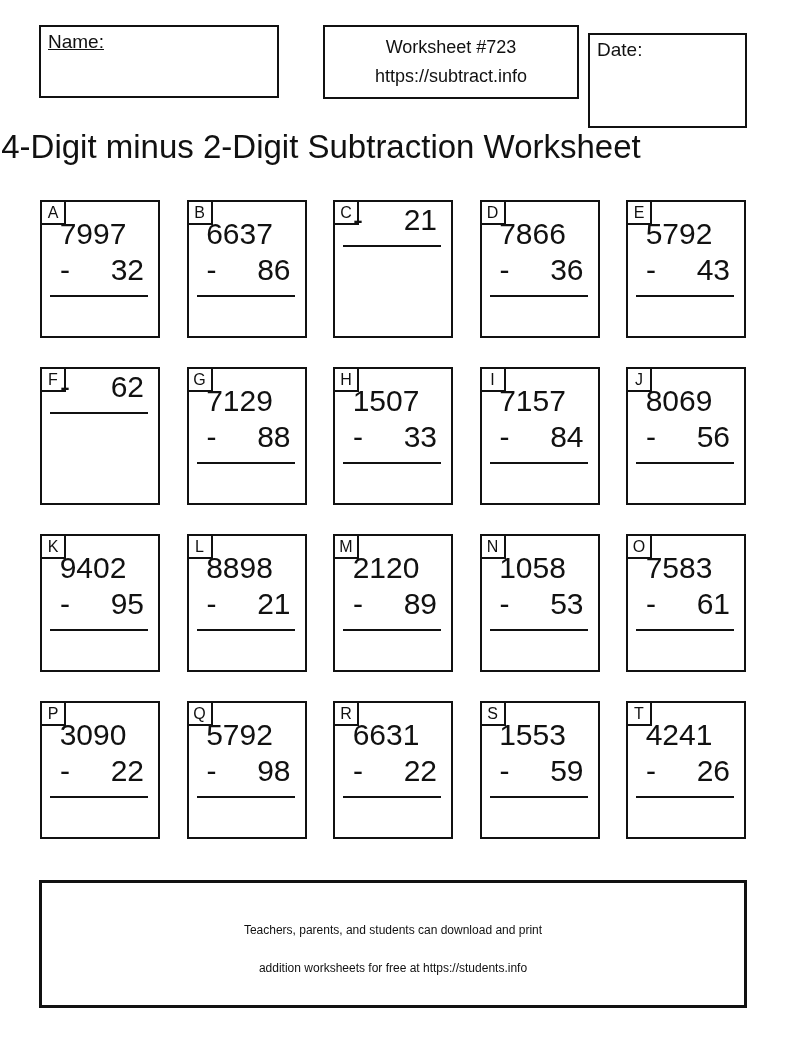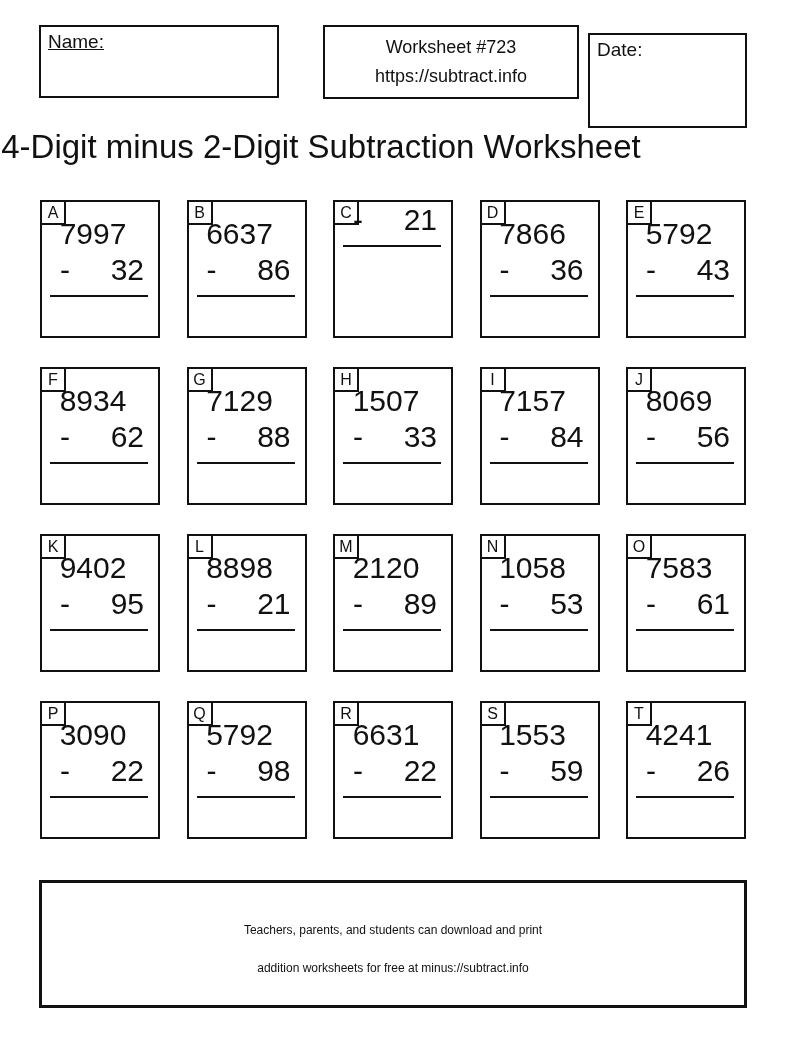--- a/index.html
+++ b/index.html
@@ -140,21 +140,20 @@
     <div class="minuend">5792</div>
     <div class="subrow">
       <span class="op">-</span>
       <span class="subtrahend">43</span>
     </div>
     <div class="answer-line"></div>
   </div>
 
   <div class="problem">
     <div class="plabel">F</div>
-    <div class="minuend">8934</div>
     <div class="subrow">
       <span class="op">-</span>
       <span class="subtrahend">62</span>
     </div>
     <div class="answer-line"></div>
   </div>
 
   <div class="problem">
     <div class="plabel">G</div>
     <div class="minuend">7129</div>
@@ -291,16 +290,16 @@
     <div class="subrow">
       <span class="op">-</span>
       <span class="subtrahend">26</span>
     </div>
     <div class="answer-line"></div>
   </div>
 </main>
 
   <div class="footer">
     <div>Teachers, parents, and students can download and print</div>
-    <div>addition worksheets for free at minus://subtract.info</div>
+    <div>addition worksheets for free at https://students.info</div>
   </div>
 
 </div>
 
 </body></html>

